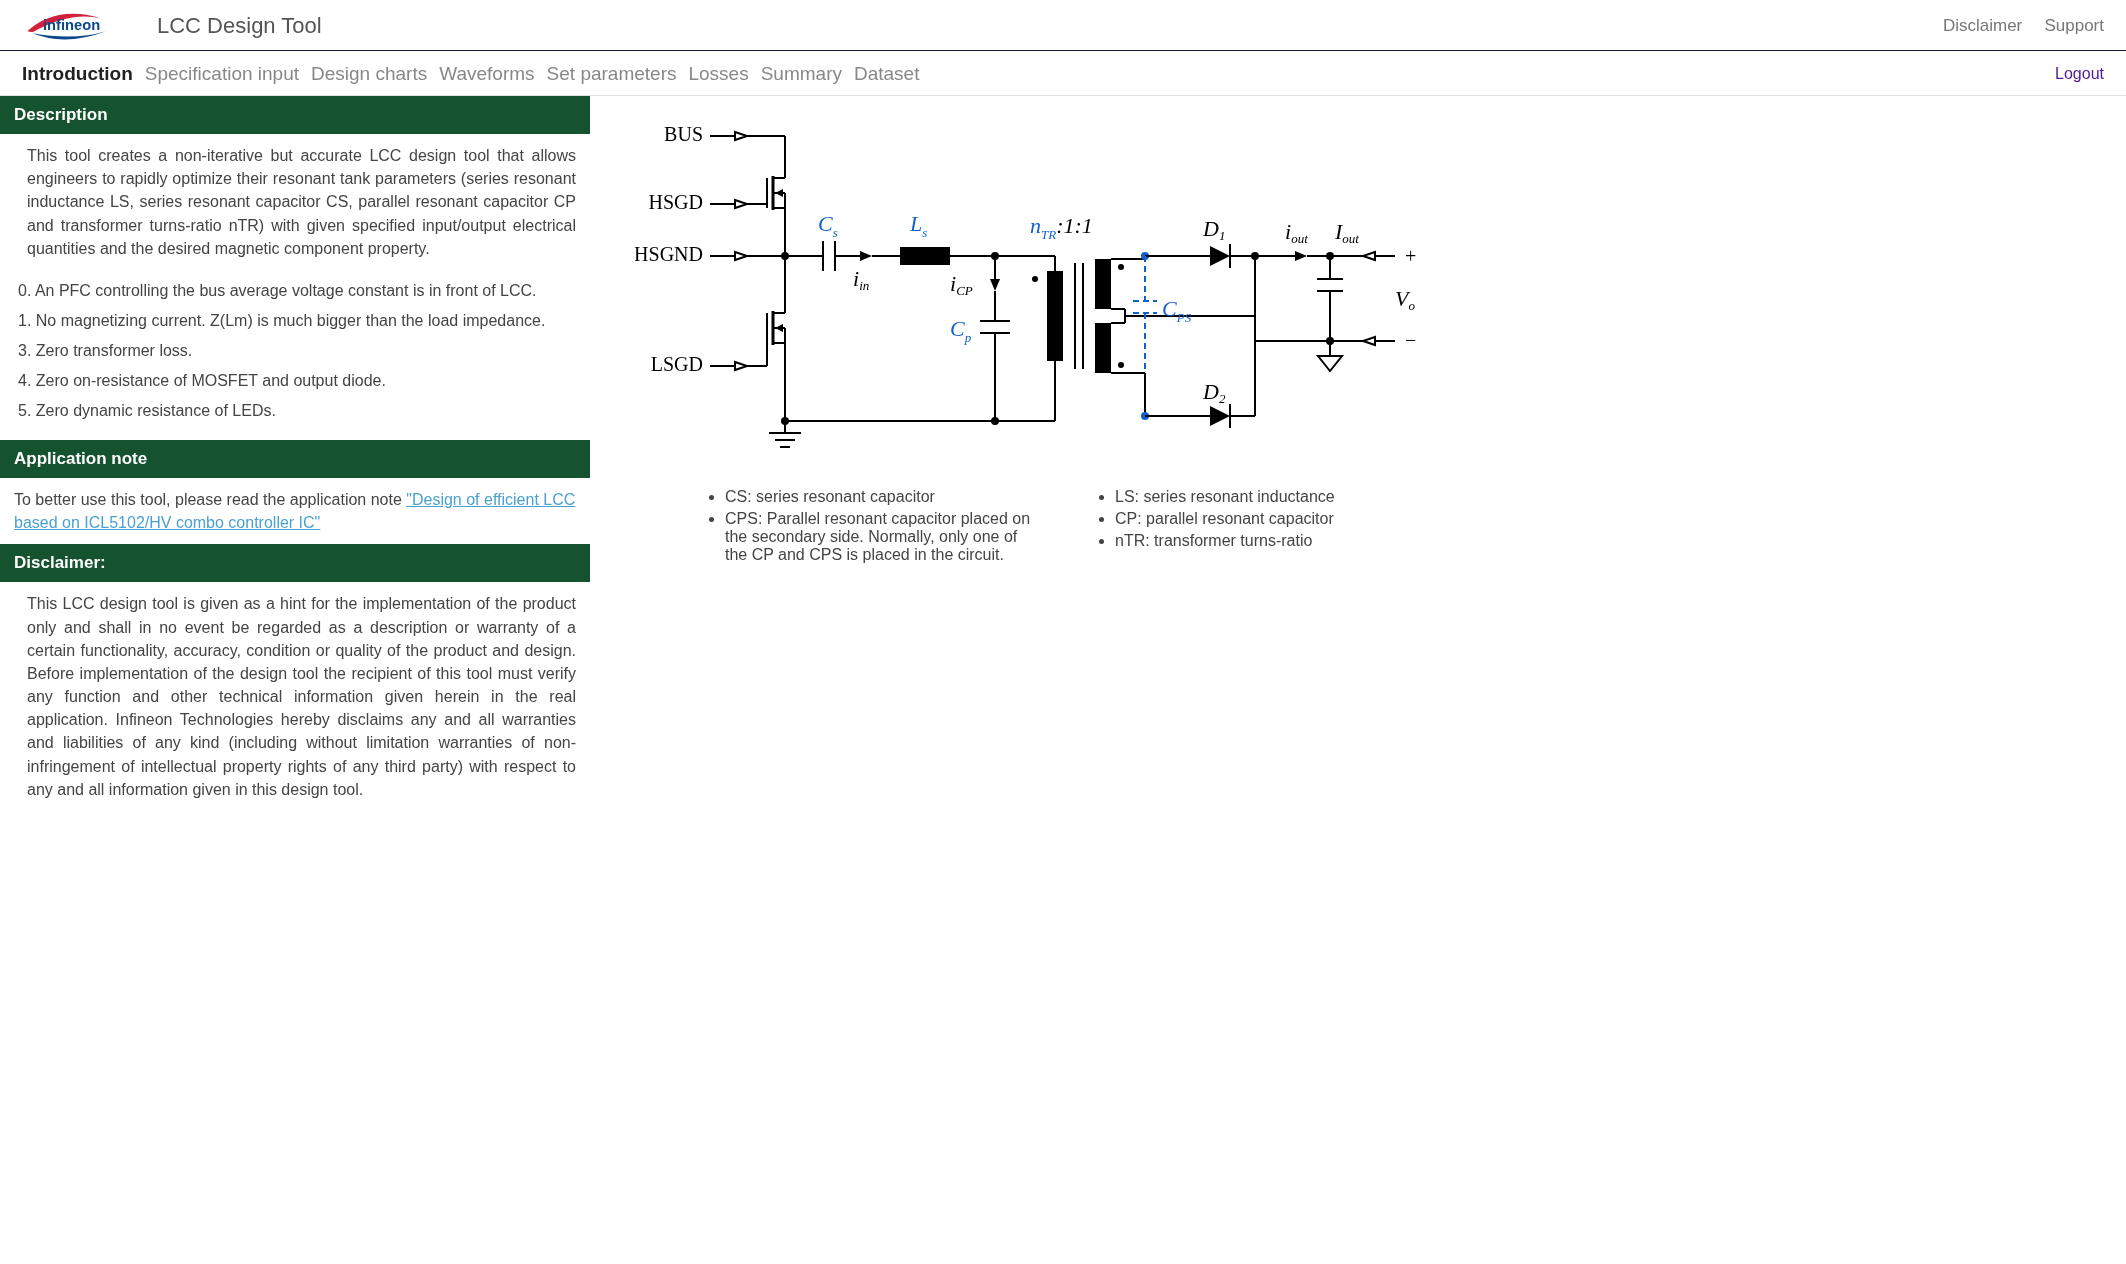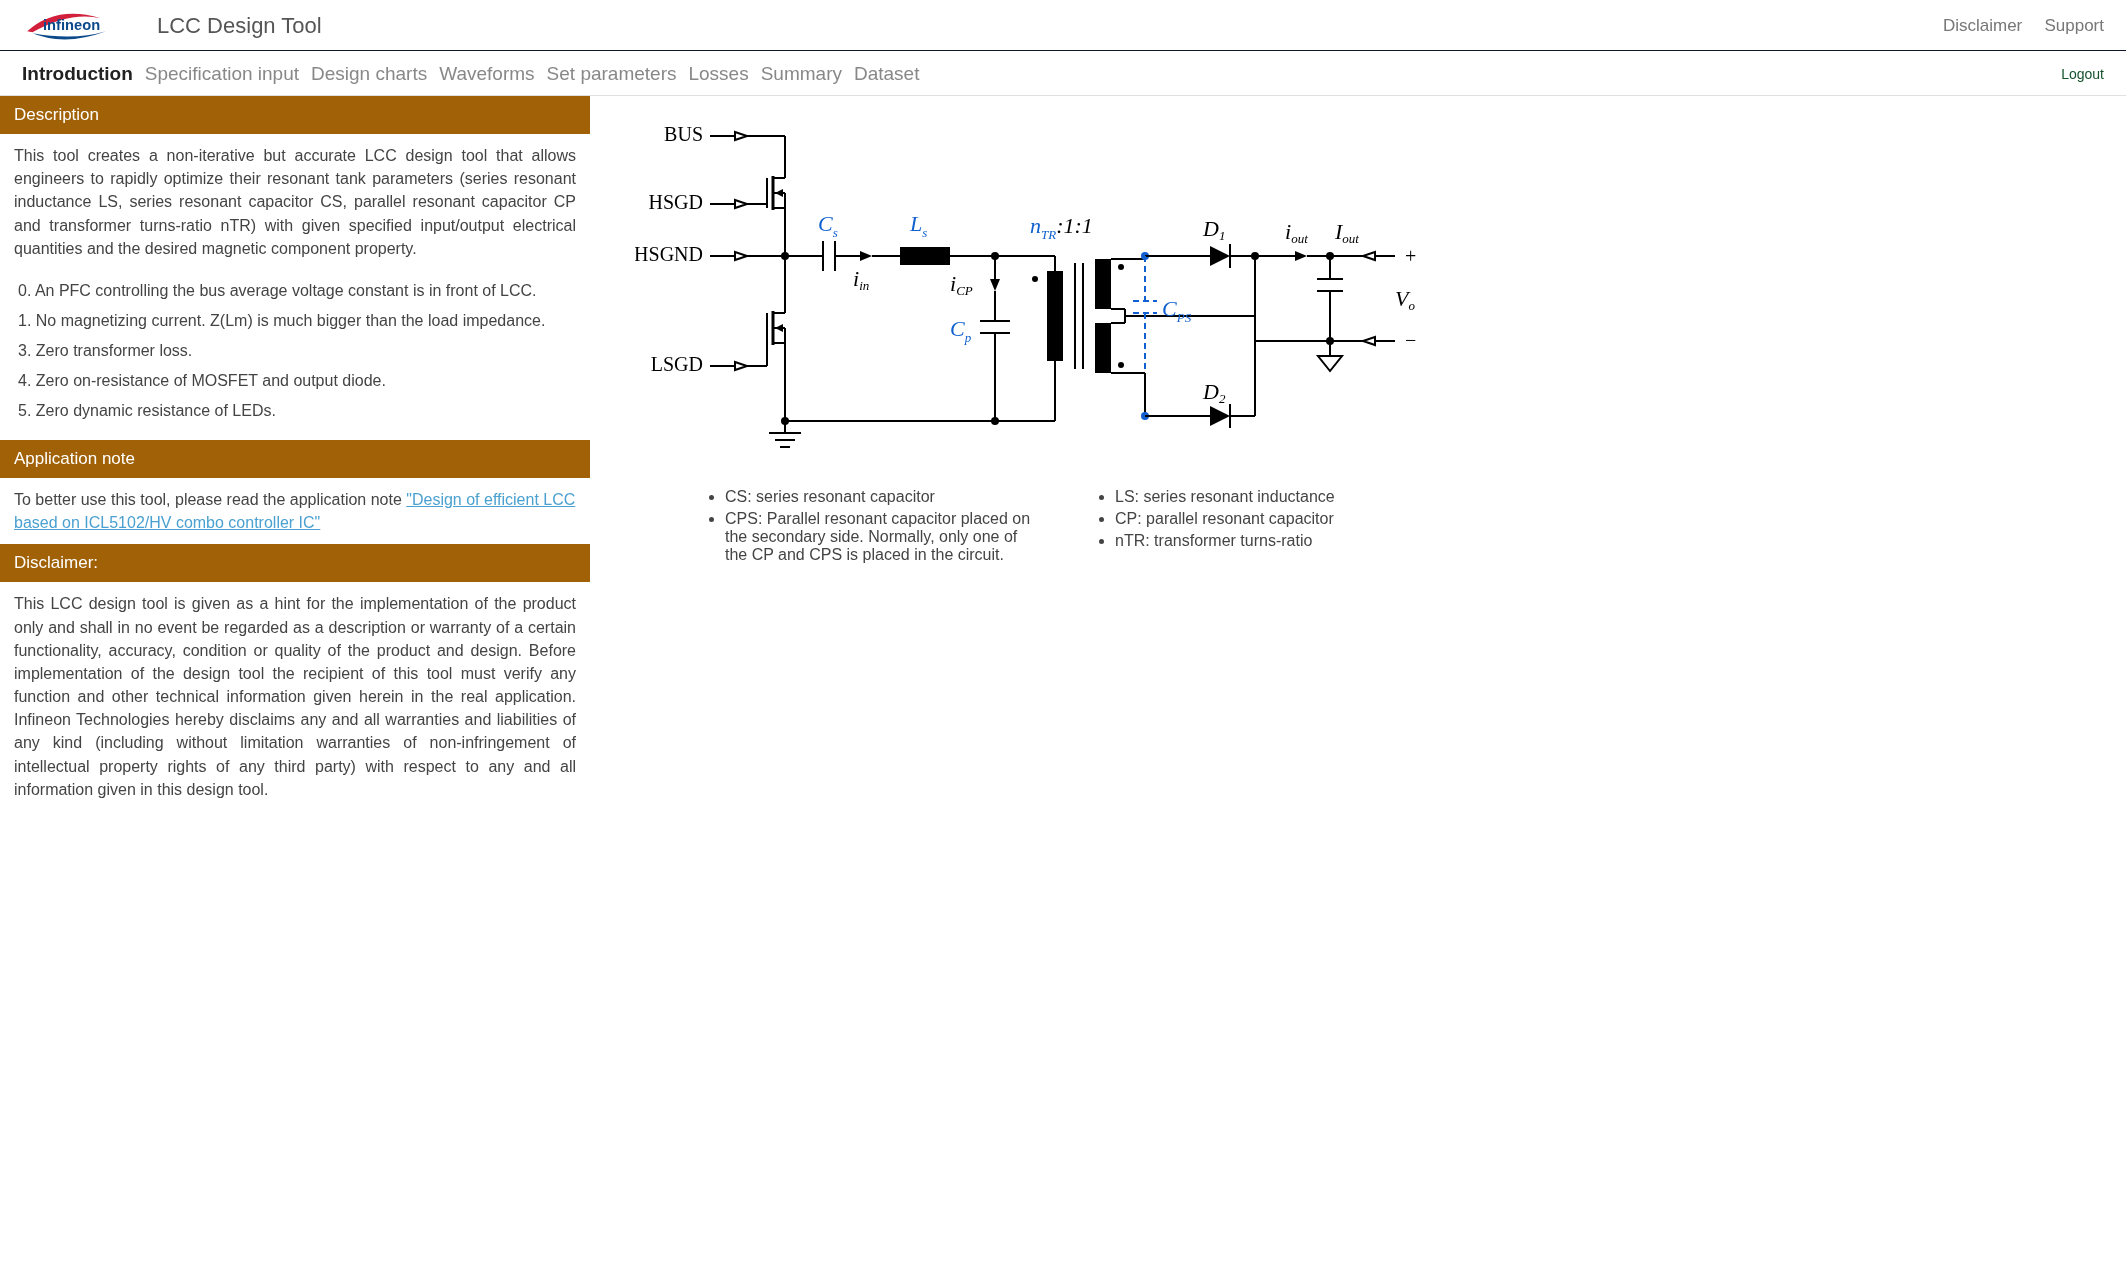--- a/index.html
+++ b/index.html
@@ -41,51 +41,51 @@
     border-bottom: 1px solid #e0e0e0;
   }
   .tabs-left { display: flex; gap: 12px; }
   .tab {
     font-size: 19px;
     color: #888;
     cursor: pointer;
   }
   .tab.active { color: #222; font-weight: 600; }
   .logout {
-    font-size: 14px;
-    color: #14532d;
+    font-size: 16px;
+    color: #4c1d95;
     cursor: pointer;
   }
   .main {
     display: flex;
     gap: 30px;
     padding: 0 0 30px 0;
   }
   .left-col {
     width: 590px;
     flex-shrink: 0;
   }
   .right-col {
     flex: 1;
     padding: 15px 30px 0 15px;
   }
   .section-header {
-    background: #a16207;
+    background: #14532d;
     color: #fff;
     font-size: 17px;
-    font-weight: 400;
+    font-weight: 700;
     padding: 9px 14px;
   }
   .section-body {
     padding: 10px 14px;
     font-size: 16px;
     line-height: 1.45;
     color: #444;
   }
-  .section-body.justify { text-align: justify; }
+  .section-body.justify { text-align: justify; margin-left: 13px; }
   .assumption-list { list-style: none; padding: 6px 14px 14px 18px; }
   .assumption-list li {
     font-size: 16px;
     color: #444;
     padding: 6px 0;
   }
   .app-note-link {
     color: #4aa0d0;
     text-decoration: underline;
   }

